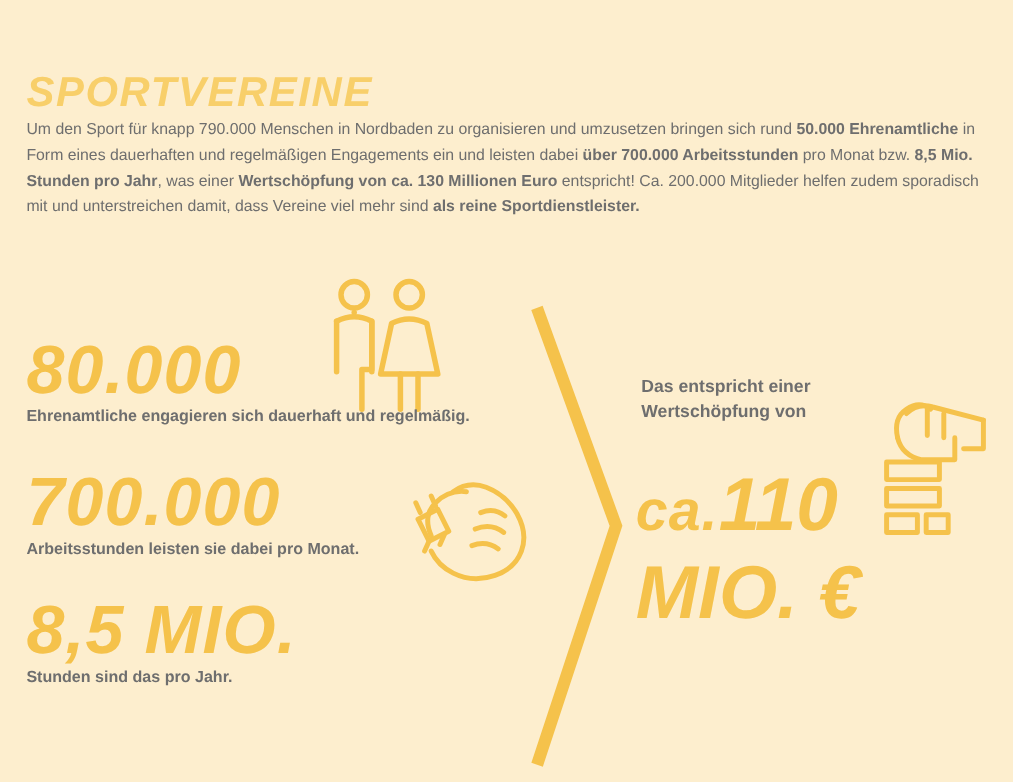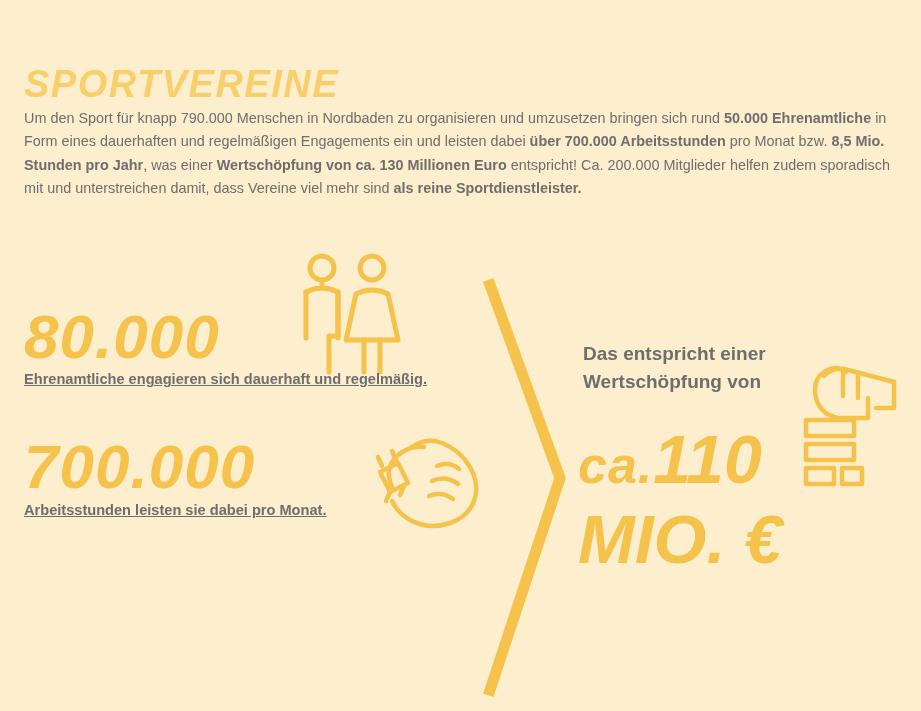--- a/index.html
+++ b/index.html
@@ -60,34 +60,33 @@
     font-style: italic;
     color: #f5c24b;
     letter-spacing: 1px;
     line-height: 1.04;
   }
   .stat .cap {
     font-size: 14.6px;
     font-weight: bold;
     color: #6e6e6e;
     margin-top: 2px;
-    text-decoration: underline;
-  }
-  .stat-2 { margin-top: 48px; }
+  }
+  .stat-2 { margin-top: 38px; }
   .stat-3 { margin-top: 34px; }
 
   
   .right-col {
     position: absolute;
     left: 583px;
     top: 340px;
     width: 330px;
   }
   .right-col .lead {
-    font-size: 19px;
+    font-size: 16px;
     font-weight: bold;
     line-height: 1.45;
     color: #6e6e6e;
   }
   .right-big {
     position: absolute;
     left: 578px;
     top: 425px;
     width: 345px;
     color: #f5c24b;
@@ -176,20 +175,24 @@
   <div class="stat stat-1">
     <div class="big">80.000</div>
     <div class="cap">Ehrenamtliche engagieren sich dauerhaft und regelmäßig.</div>
   </div>
 
   <div class="stat stat-2">
     <div class="big">700.000</div>
     <div class="cap">Arbeitsstunden leisten sie dabei pro Monat.</div>
   </div>
 
+  <div class="stat stat-3">
+    <div class="big">8,5 MIO.</div>
+    <div class="cap">Stunden sind das pro Jahr.</div>
+  </div>
 
 </div>
 
 <div class="right-col">
   <div class="lead">Das entspricht einer</div>
   <div class="lead">Wertschöpfung von</div>
 </div>
 
 <div class="right-big">
   <div class="r1"><span class="ca">ca.</span><span>110</span></div>

